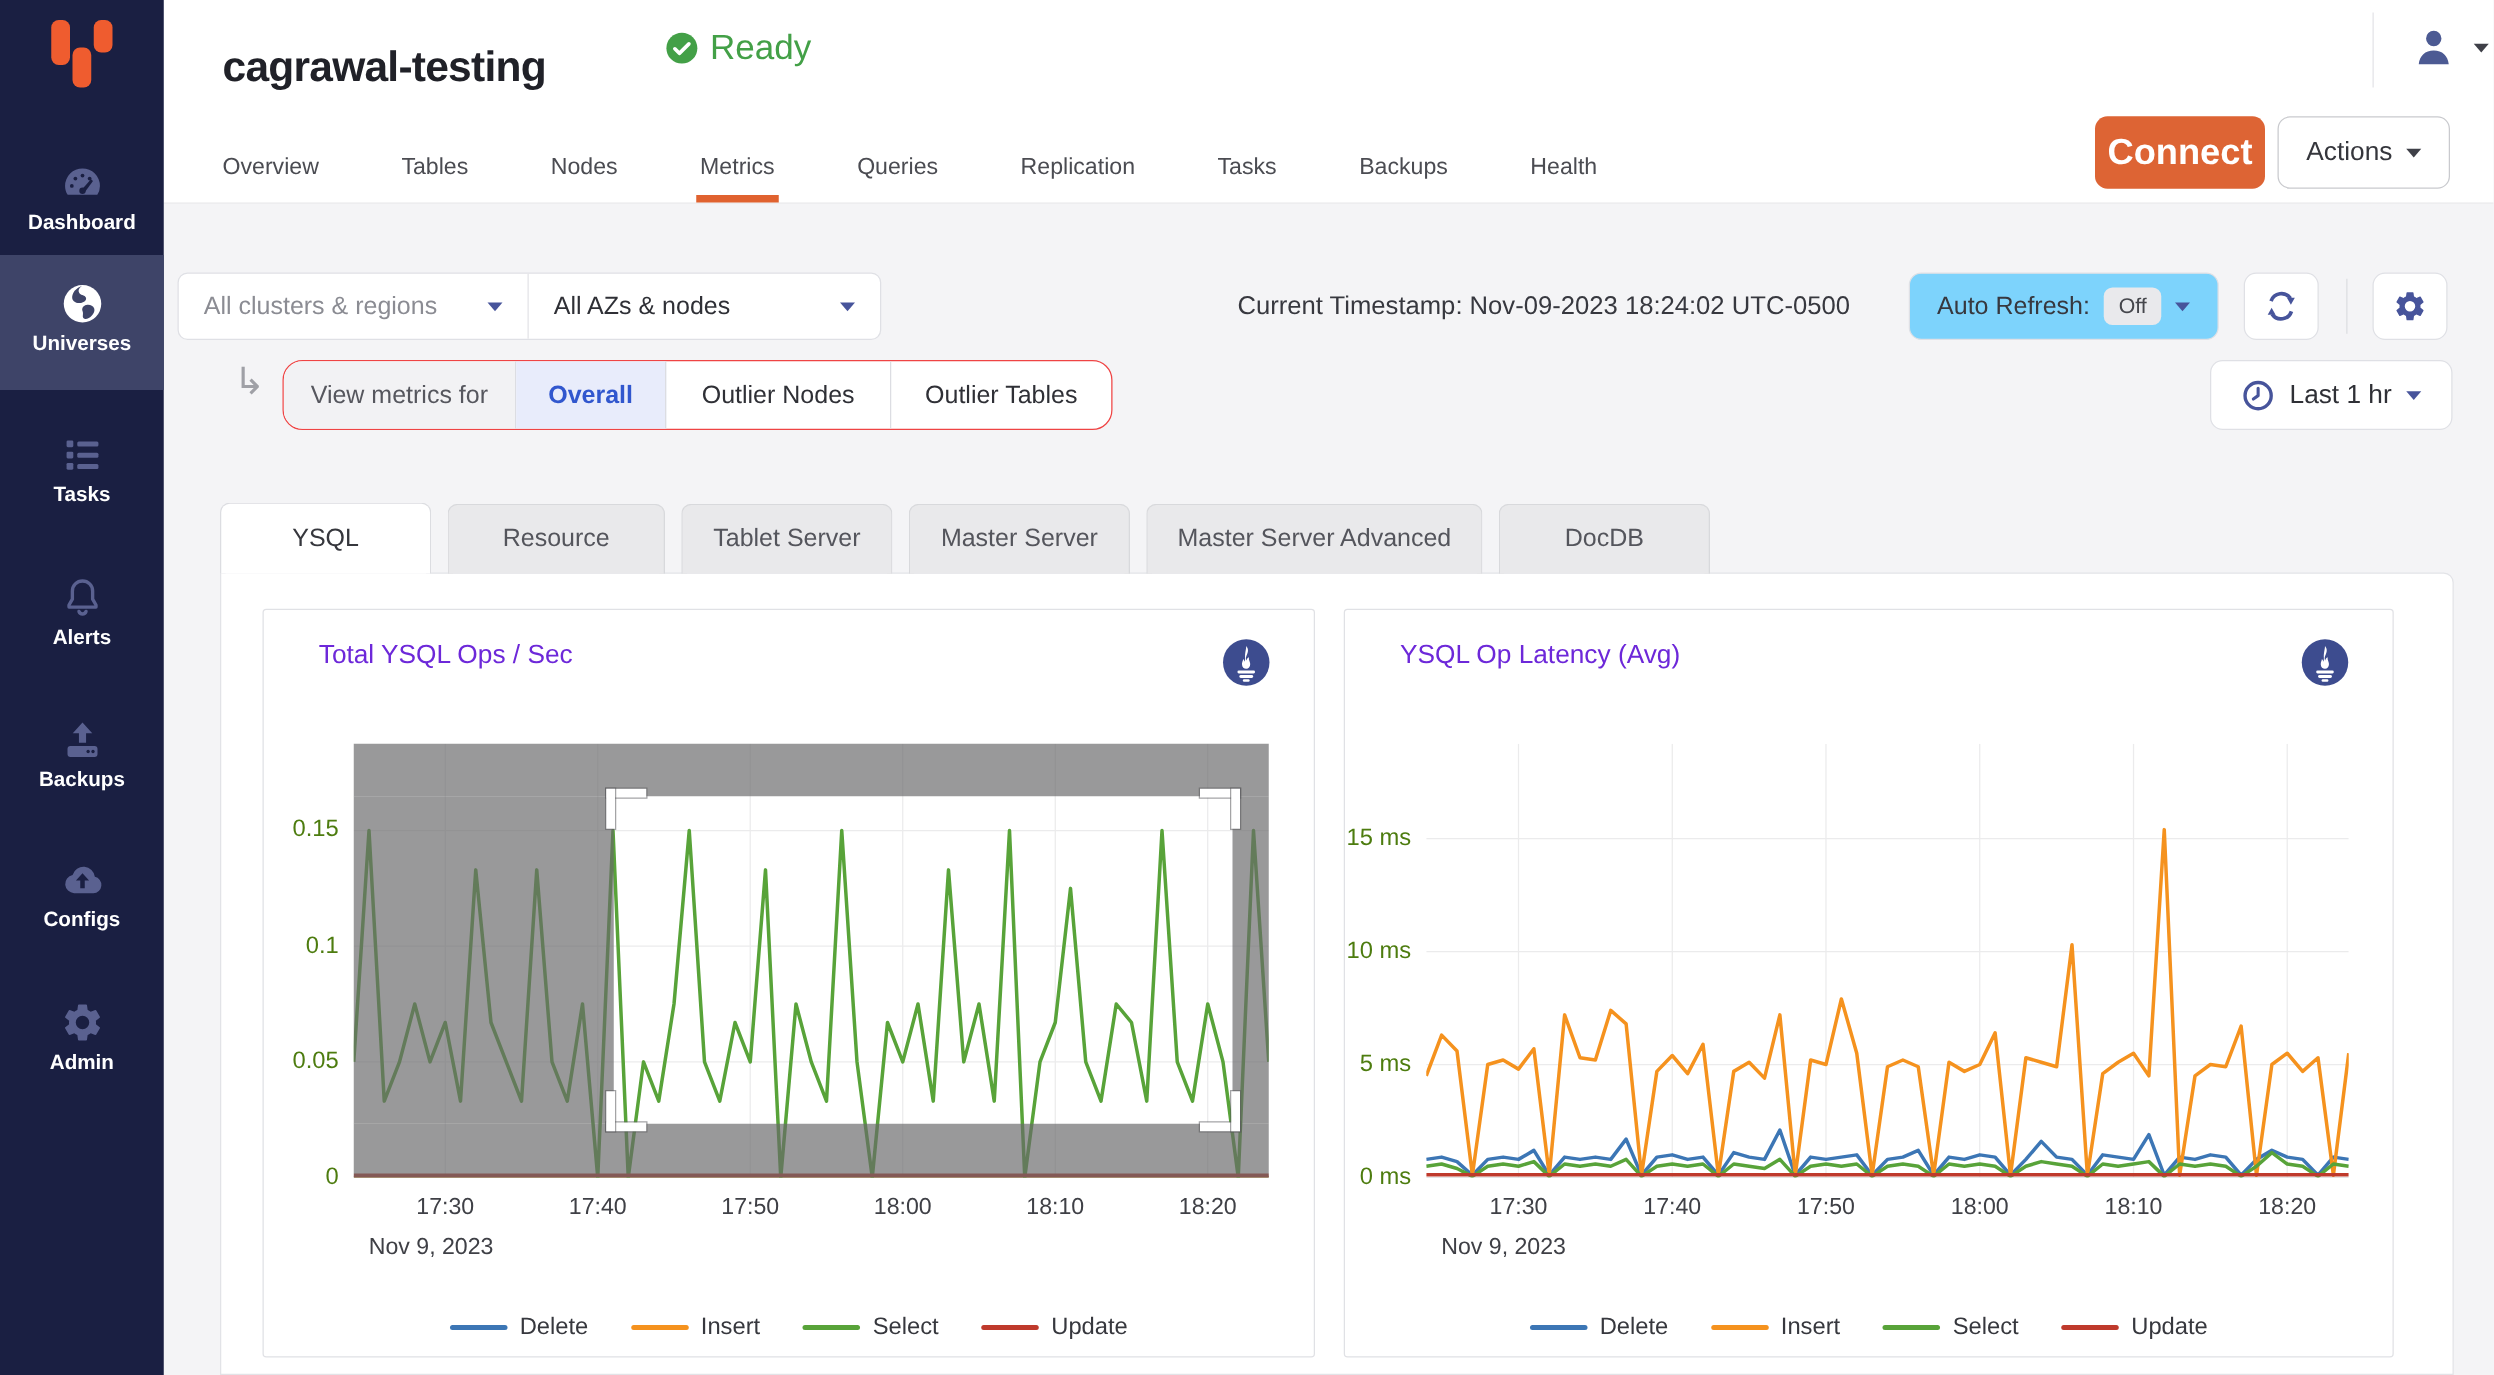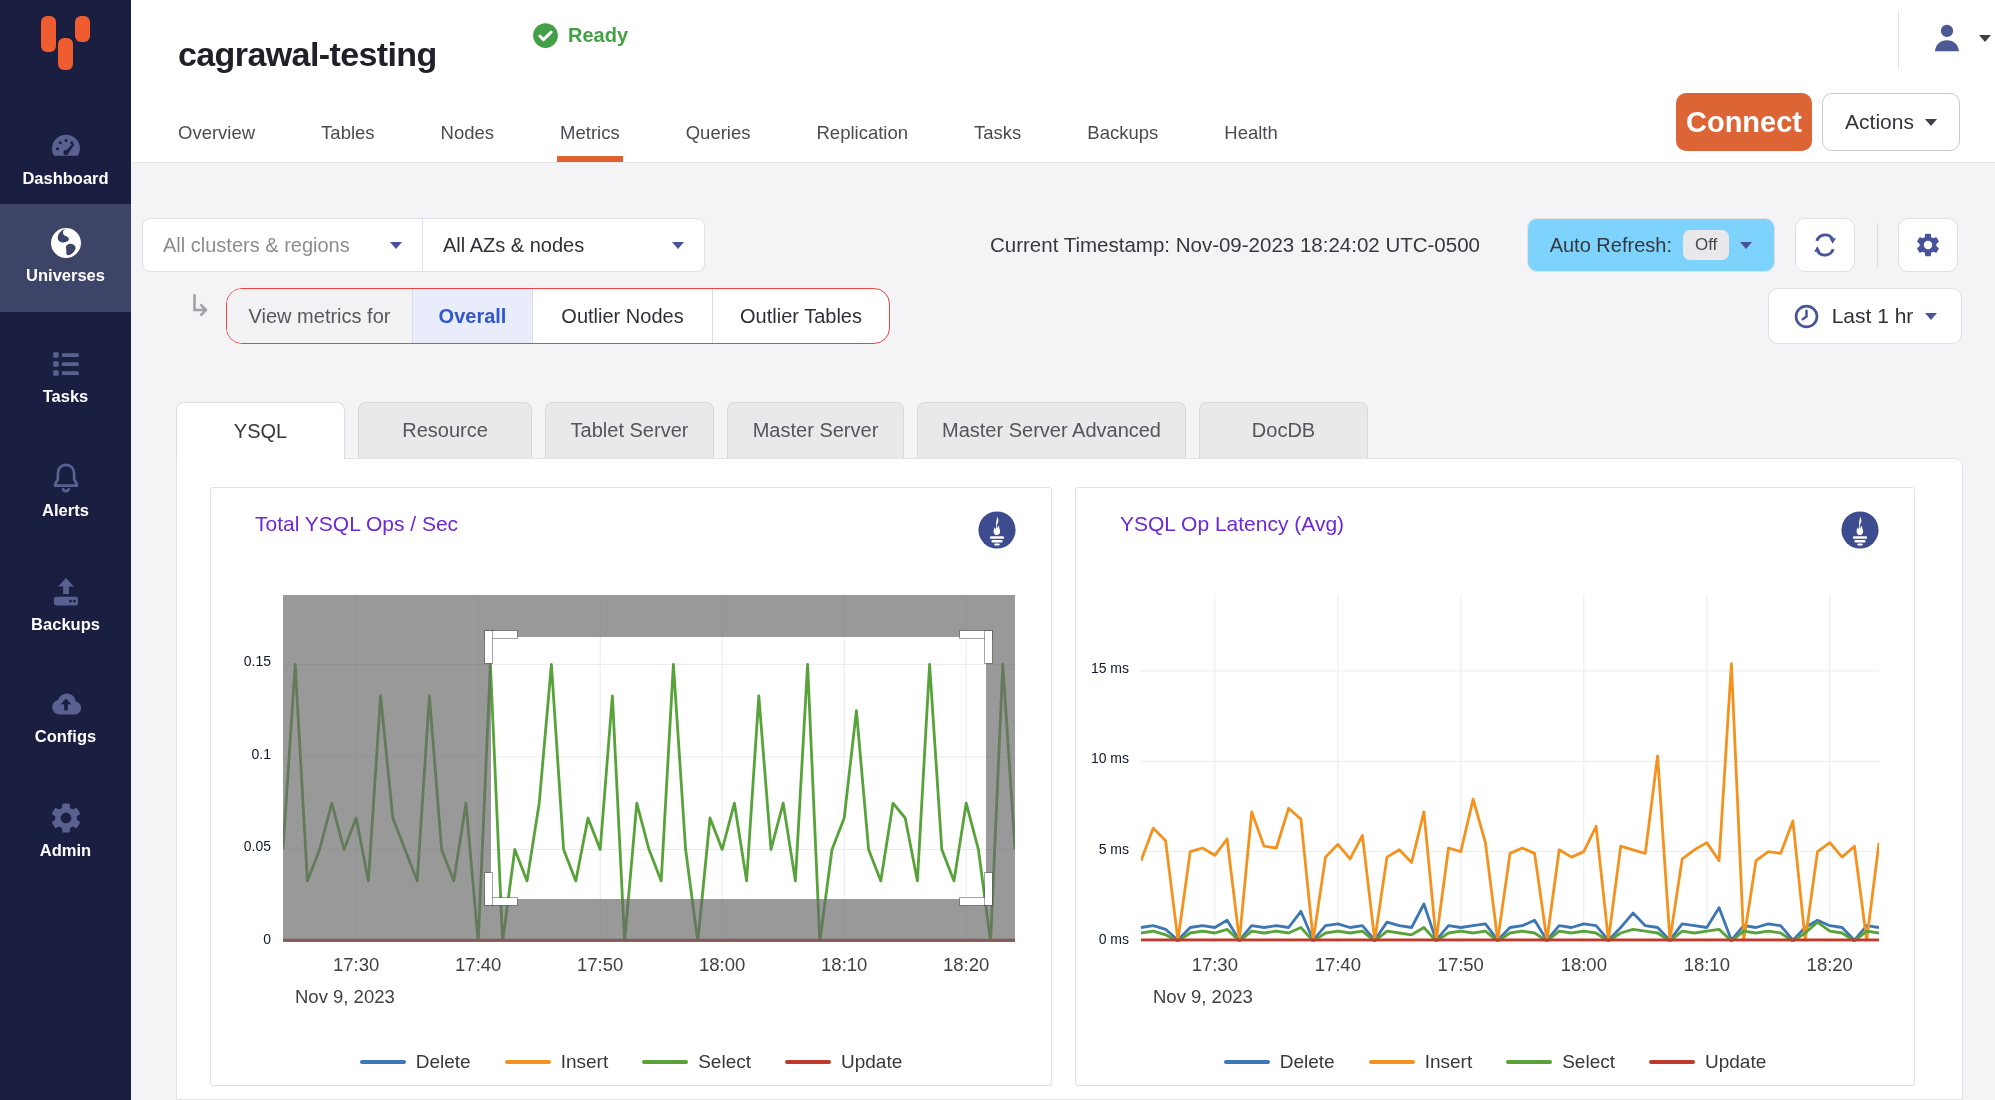--- a/index.html
+++ b/index.html
@@ -11,21 +11,21 @@
   .logo{position:absolute;left:37px;top:14px;width:58px;height:60px;cursor:pointer;}
   .nav-item{position:absolute;left:0;width:131px;text-align:center;color:#fff;padding-top:8px;cursor:pointer;}
   .nav-item .ni-icon{display:block;margin:0 auto;width:36px;height:36px;color:#5a6190;}
   .nav-item .lbl{display:block;margin-top:5px;font-size:16.5px;font-weight:600;}
   .nav-item.active{background:#3e4468;height:108px;padding-top:21px;}
   .nav-item.active .ni-icon{color:#ffffff;}
 
   
   .topbar{position:absolute;left:131px;top:0;width:1864px;height:163px;background:#fff;border-bottom:1px solid #e7e7ea;}
   .title{position:absolute;left:47px;top:12px;font-size:34px;font-weight:800;color:#202128;letter-spacing:-0.6px;}
-  .ready{position:absolute;left:401px;top:22px;display:flex;align-items:center;gap:9px;color:#43a047;font-size:20px;font-weight:700;}
+  .ready{position:absolute;left:401px;top:22px;display:flex;align-items:center;gap:9px;color:#43a047;font-size:28px;font-weight:400;}
   .user-divider{position:absolute;left:1767px;top:10px;height:60px;width:1px;background:#e4e4e8;}
   .user{position:absolute;left:1796px;top:18px;display:flex;align-items:center;gap:12px;cursor:pointer;}
   .page-tabs{position:absolute;left:47px;bottom:0;display:flex;gap:66px;height:58px;}
   .ptab{display:flex;align-items:center;font-size:18.5px;color:#4b4c52;position:relative;cursor:pointer;white-space:nowrap;}
   .ptab.active::after{content:"";position:absolute;left:-3px;right:-3px;bottom:0;height:6px;background:#e0622f;}
   .connect{position:absolute;left:1545px;top:93px;width:136px;height:58px;background:#dd6434;color:#fff;font-size:29px;font-weight:700;border:none;border-radius:10px;cursor:pointer;font-family:inherit;}
   .actions{position:absolute;left:1691px;top:93px;width:138px;height:58px;background:#fff;border:1px solid #c9cace;border-radius:10px;font-size:21px;color:#35363c;display:flex;align-items:center;justify-content:center;gap:11px;cursor:pointer;font-family:inherit;}
 
   .caret{width:0;height:0;border-left:6px solid transparent;border-right:6px solid transparent;border-top:7px solid #47549b;display:inline-block;}
   .caret.dark{border-top-color:#3f4048;}
@@ -43,40 +43,40 @@
   .vdiv{position:absolute;left:1746px;top:60px;height:44px;width:1px;background:#dcdde1;}
 
   .retarrow{position:absolute;left:56px;top:128px;font-size:30px;color:#9fa0a6;line-height:1;}
   .segctrl{position:absolute;left:95px;top:125px;height:56px;display:flex;border:1px solid #ef4444;border-radius:16px;overflow:hidden;background:#fff;}
   .seg{display:flex;align-items:center;justify-content:center;font-size:20px;border-right:1px solid #dcdde2;color:#2f3036;cursor:pointer;}
   .seg.w1{width:186px;} .seg.w2{width:120px;} .seg.w3{width:180px;} .seg.w4{width:176px;border-right:none;}
   .seg.glabel{background:#f2f2f4;color:#56575e;cursor:default;}
   .seg.selected{background:#e8ecfb;color:#3157ce;font-weight:600;}
   .timerange{position:absolute;left:1637px;top:125px;width:194px;height:56px;display:flex;align-items:center;justify-content:center;gap:12px;background:#fff;border:1px solid #dfe0e5;border-radius:10px;font-size:21px;color:#2f3036;cursor:pointer;}
 
-  .metric-tabs{position:absolute;left:45px;top:239px;display:flex;gap:13px;z-index:3;}
+  .metric-tabs{position:absolute;left:45px;top:239px;display:flex;gap:13px;z-index:3;align-items:center;}
   .mtab{height:56px;display:flex;align-items:center;justify-content:center;font-size:20px;border-radius:8px 8px 0 0;cursor:pointer;}
   .mtab.active{width:169px;background:#fff;border:1px solid #dcdde1;border-bottom:none;color:#36373d;height:57px;}
   .mtab.inactive{background:#e9e9eb;border:1px solid #d8d9dc;border-bottom:none;color:#54555c;}
   .mtab.t2{width:174px;} .mtab.t3{width:169px;} .mtab.t4{width:177px;} .mtab.t5{width:269px;} .mtab.t6{width:169px;}
 
   .panel{position:absolute;left:45px;top:295px;width:1787px;height:642px;background:#fff;border:1px solid #e2e3e7;border-radius:0 8px 0 0;}
 
   .card{position:absolute;top:28px;width:842px;height:599px;background:#fff;border:1px solid #e0e1e5;border-radius:3px;}
   .card.c0{left:33px;}
   .card.c1{left:898px;width:840px;}
   .card h3{position:absolute;left:44px;top:24px;margin:0;font-size:21px;font-weight:500;color:#6d28d9;}
   .prom{position:absolute;right:34px;top:22px;width:40px;height:40px;cursor:pointer;}
   .plot-wrap{position:absolute;top:107px;height:347px;}
   .card.c0 .plot-wrap{left:72px;width:732px;}
   .card.c1 .plot-wrap{left:65px;width:738px;}
   svg.plot{position:absolute;left:0;top:0;width:100%;height:100%;display:block;}
   .shade{position:absolute;background:rgba(104,104,106,0.68);z-index:2;}
   .bracket{position:absolute;background:#fff;z-index:3;box-shadow:0 0 0 1px rgba(90,90,92,0.55);}
-  .ytick{position:absolute;text-align:right;font-size:14px;color:#0f172a;}
+  .ytick{position:absolute;text-align:right;font-size:19px;color:#4d7c0f;}
   .xtick{position:absolute;width:90px;text-align:center;font-size:18.5px;color:#3f4046;}
   .datelabel{position:absolute;font-size:18.5px;color:#3f4046;}
   .legend{position:absolute;left:0;right:0;bottom:12px;display:flex;justify-content:center;gap:34px;align-items:center;}
   .lg-item{display:flex;align-items:center;gap:10px;font-size:19px;color:#37383e;cursor:pointer;}
   .lg-swatch{width:46px;height:4px;border-radius:2px;display:inline-block;}
 </style>
 </head>
 <body>
 
 <div class="screen">

